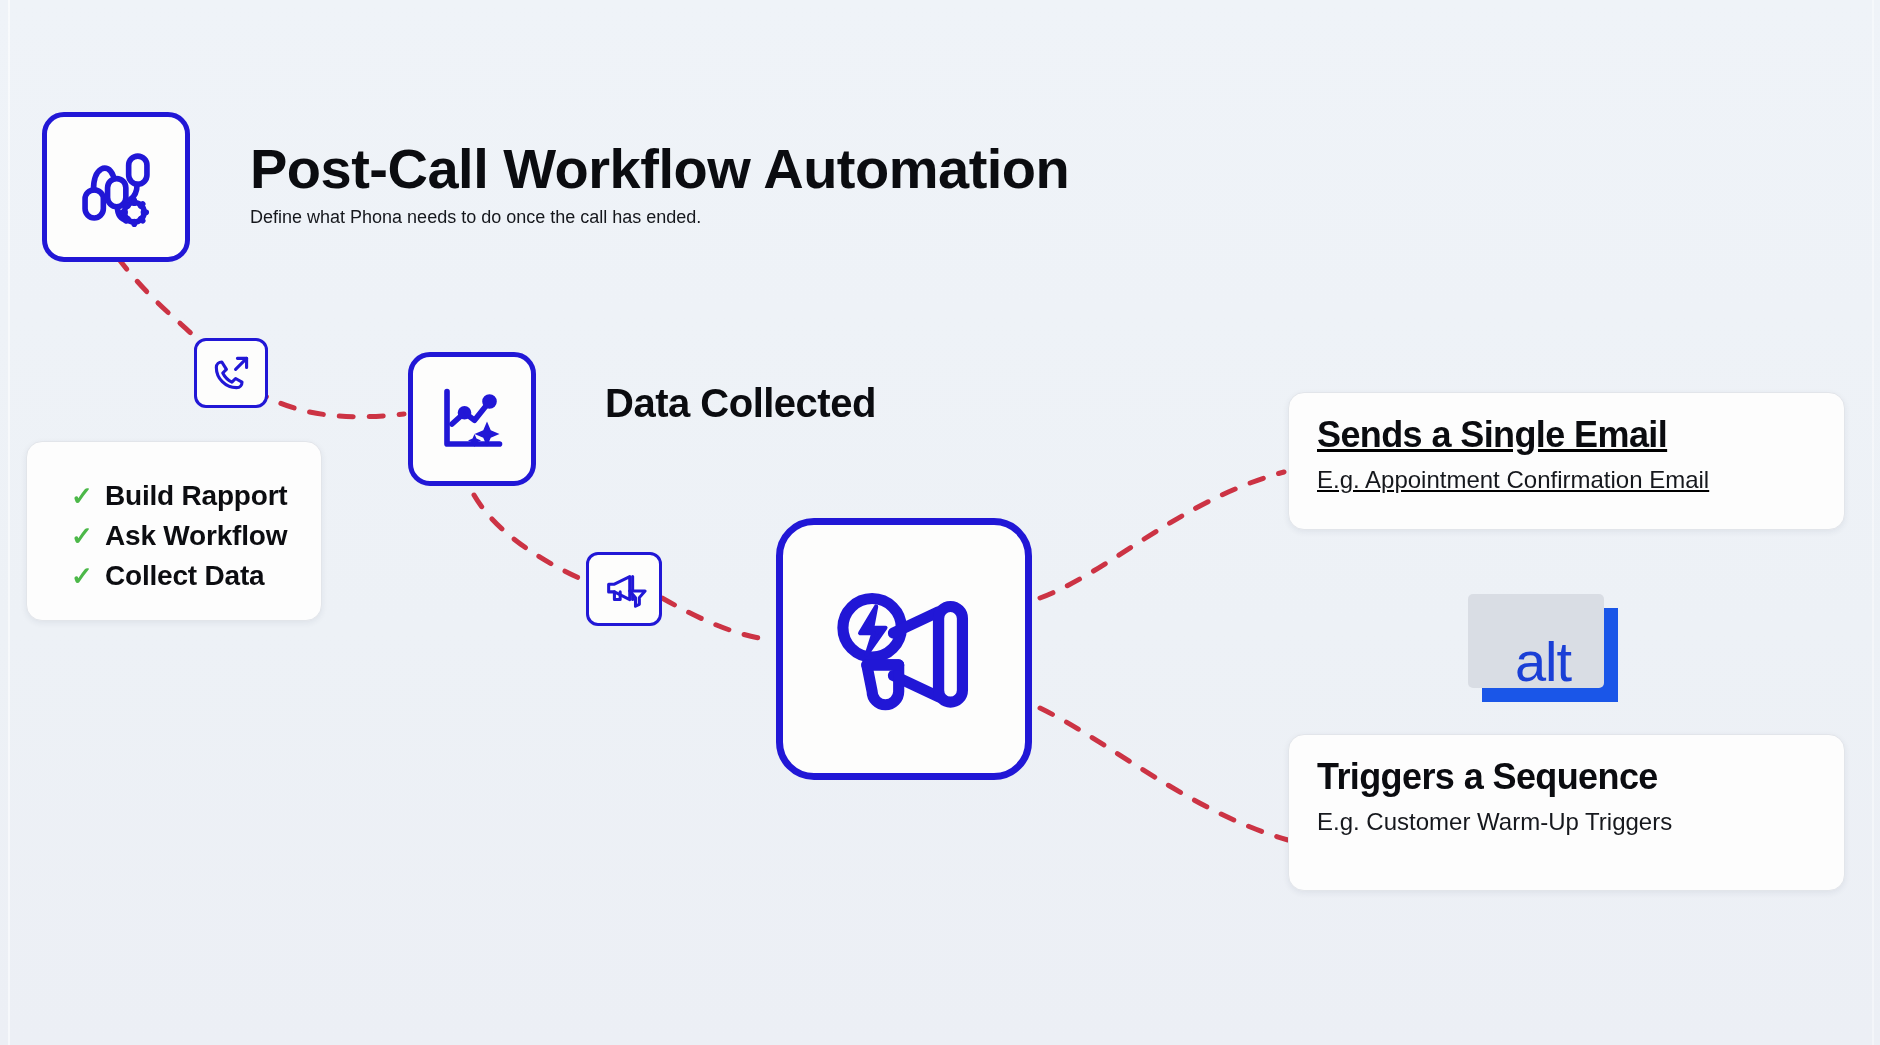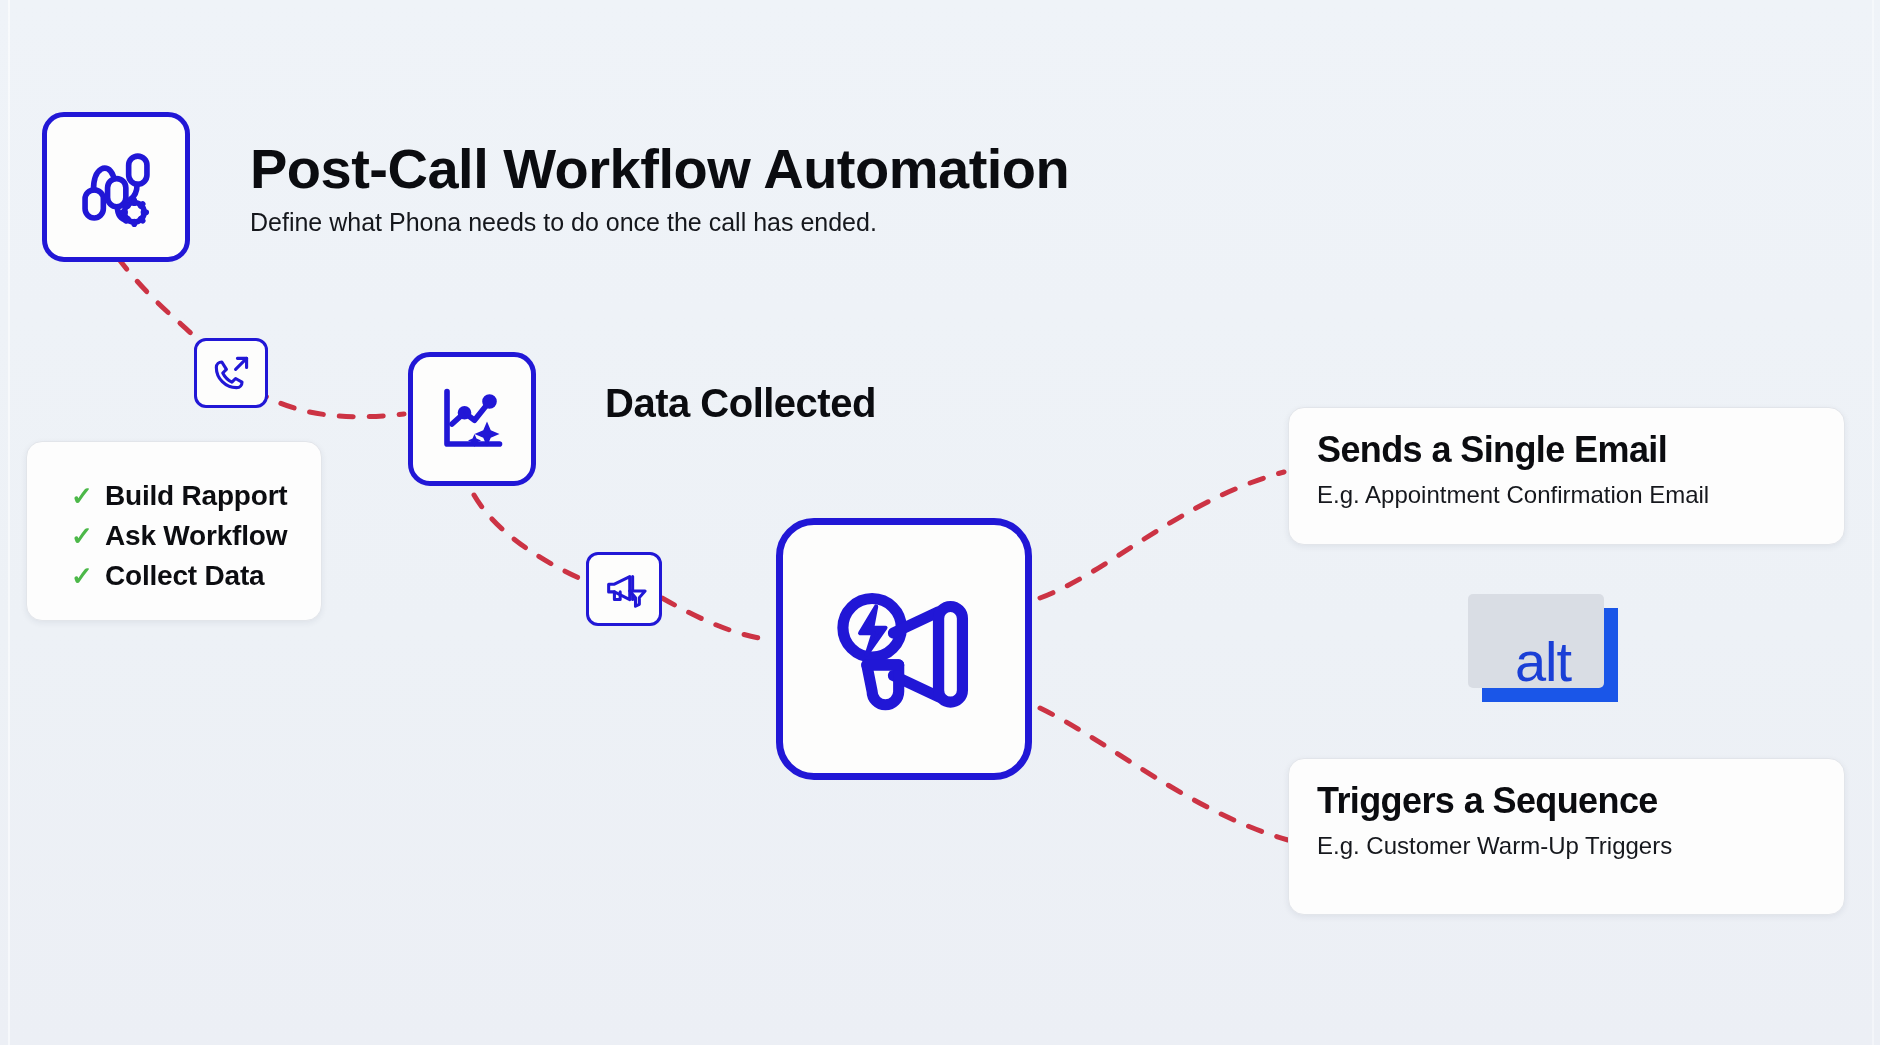--- a/index.html
+++ b/index.html
@@ -85,21 +85,21 @@
     line-height: 1.05;
   }
   .subline {
     color: #15171c;
     white-space: nowrap;
     line-height: 1.2;
     font-weight: 450;
   }
 
   #hl-main .headline { font-size: 56px; }
-  #hl-main .subline  { font-size: 25px; margin-top: 8px; }
+  #hl-main .subline  { font-size: 18px; margin-top: 8px; }
   #hl-data .headline { font-size: 40px; }
   #hl-data .subline  { font-size: 25px; margin-top: 8px; }
 
   
   #checklist-card {
     left: 26px; top: 441px;
     width: 296px; height: 180px;
     padding: 0;
   }
   .check-list {
@@ -286,26 +286,26 @@
         <span class="check-mark">✓</span>
         <span>Ask Workflow</span>
       </li>
       <li class="check-item">
         <span class="check-mark">✓</span>
         <span>Collect Data</span>
       </li>
     </ul>
   </div>
 
-  <div class="card outcome-card" id="card-email" style="left:1288px; top:407px; width:557px; height:138px;">
+  <div class="card outcome-card" id="card-email" style="left:1288px; top:392px; width:557px; height:138px;text-decoration:underline;">
     <div class="outcome-title">Sends a Single Email</div>
     <div class="outcome-sub">E.g. Appointment Confirmation Email</div>
   </div>
 
-  <div class="card outcome-card" id="card-sequence" style="left:1288px; top:758px; width:557px; height:157px;">
+  <div class="card outcome-card" id="card-sequence" style="left:1288px; top:734px; width:557px; height:157px;">
     <div class="outcome-title">Triggers a Sequence</div>
     <div class="outcome-sub">E.g. Customer Warm-Up Triggers</div>
   </div>
 
   <div id="alt-logo">
     <div class="shadow"></div>
     <div class="face"></div>
     <div class="alt-text">alt</div>
   </div>
 

